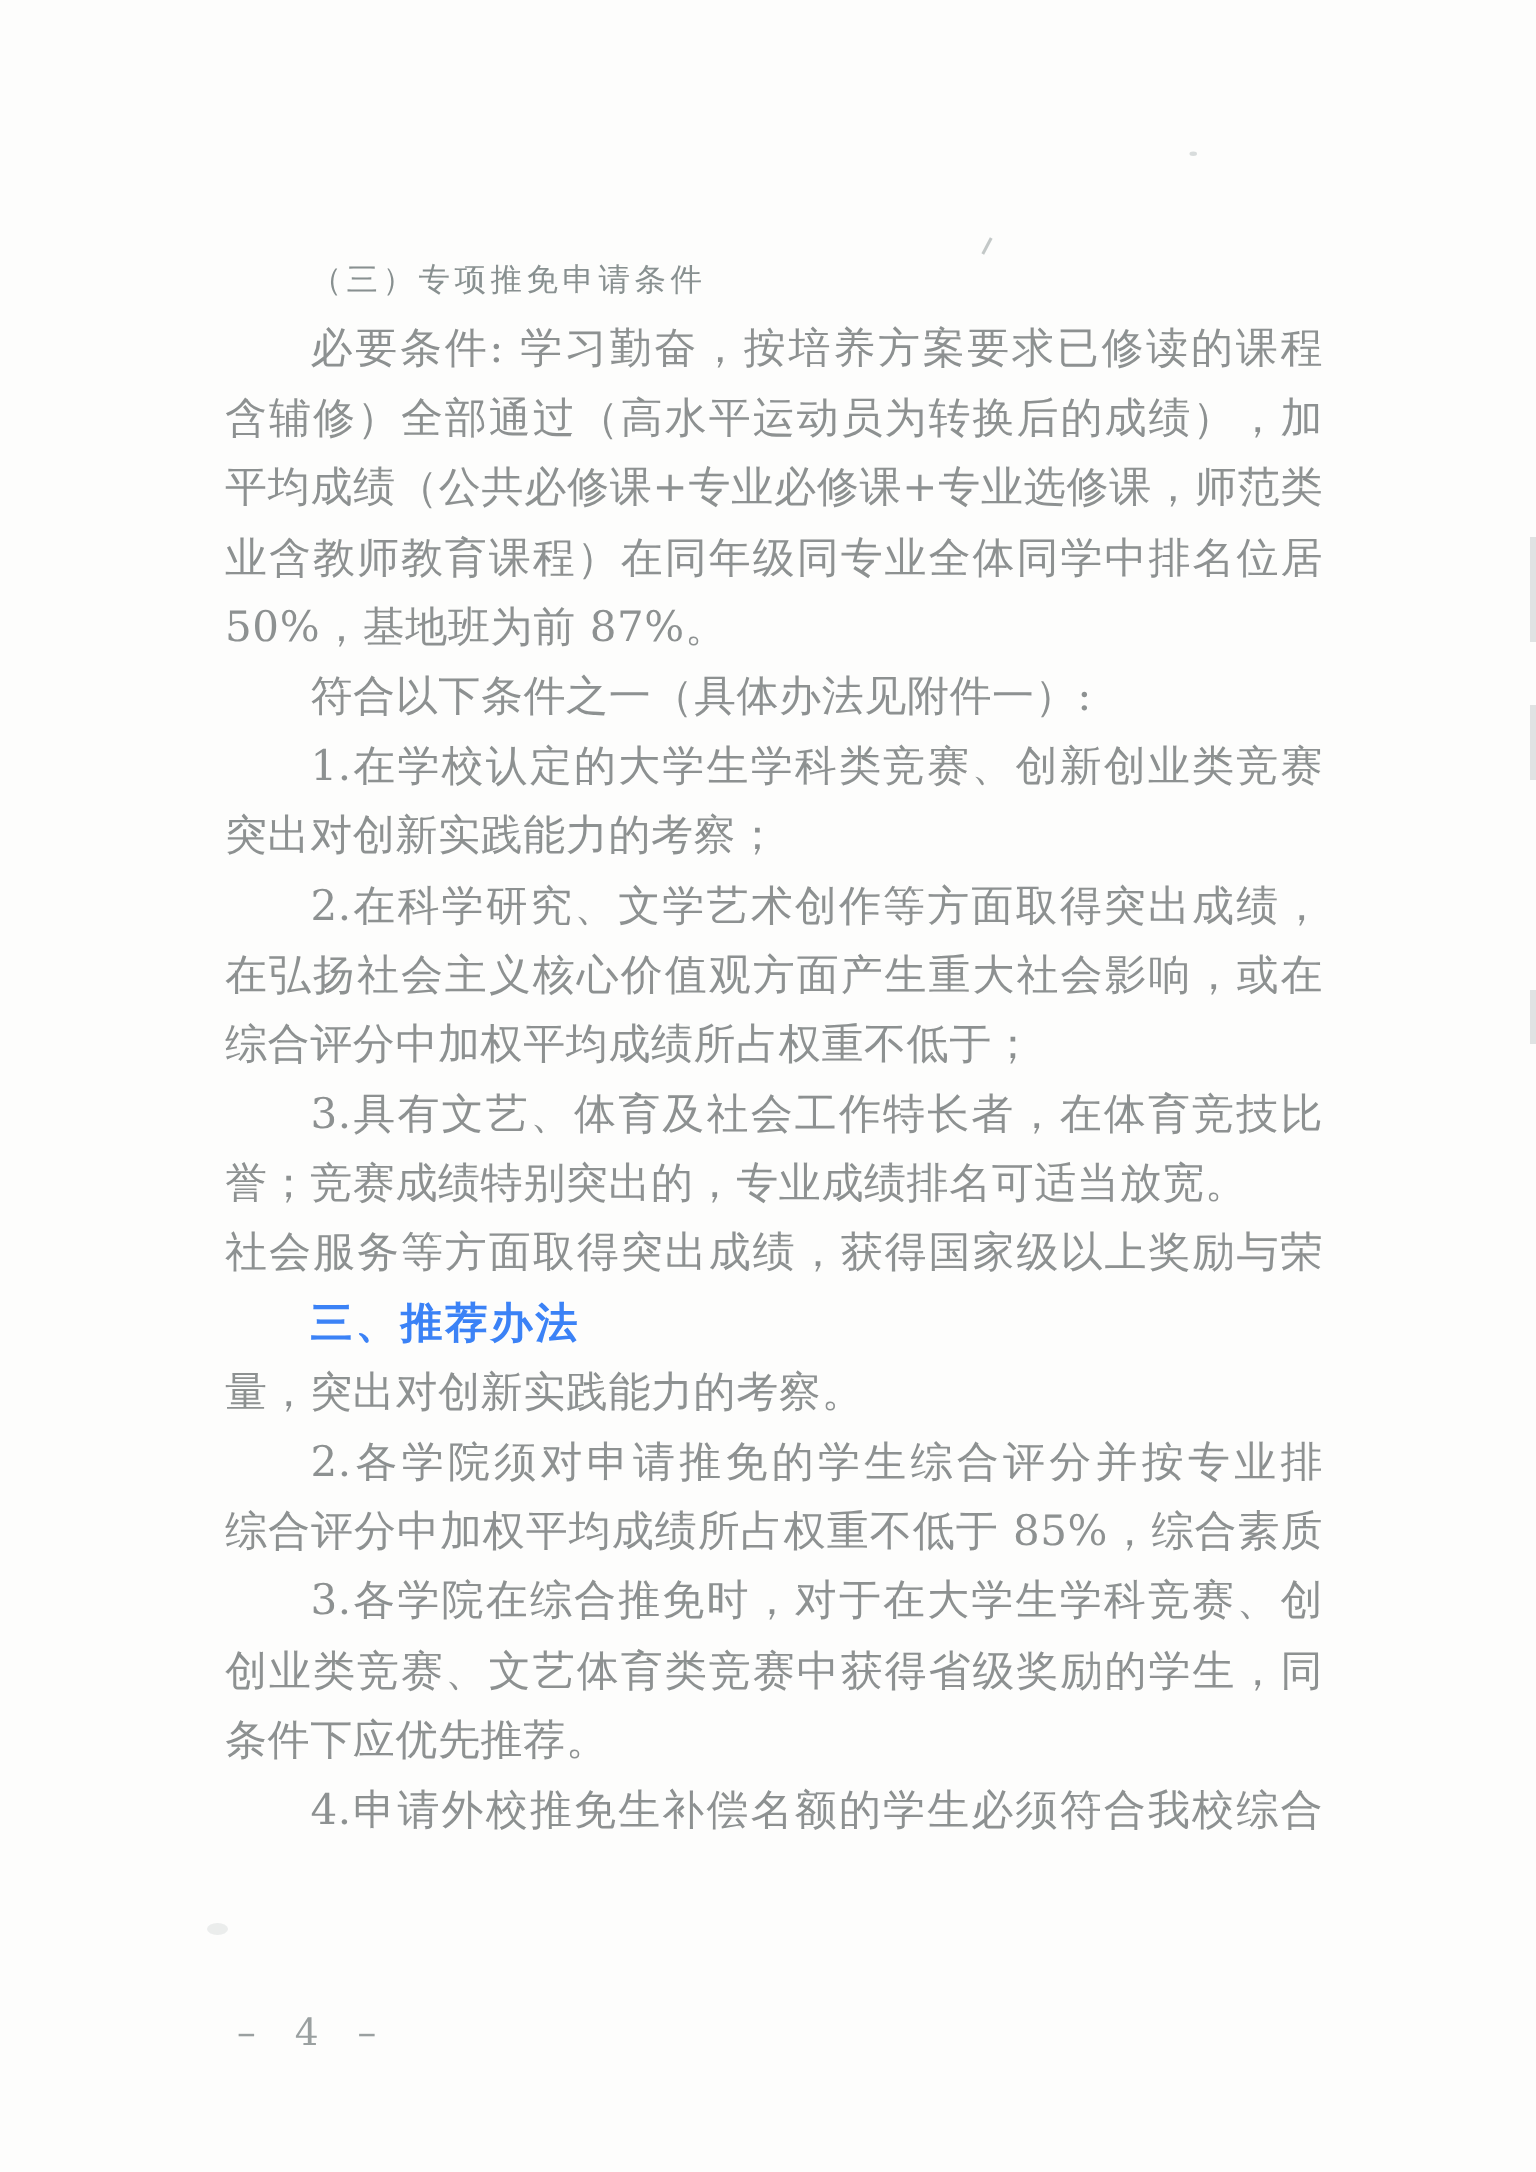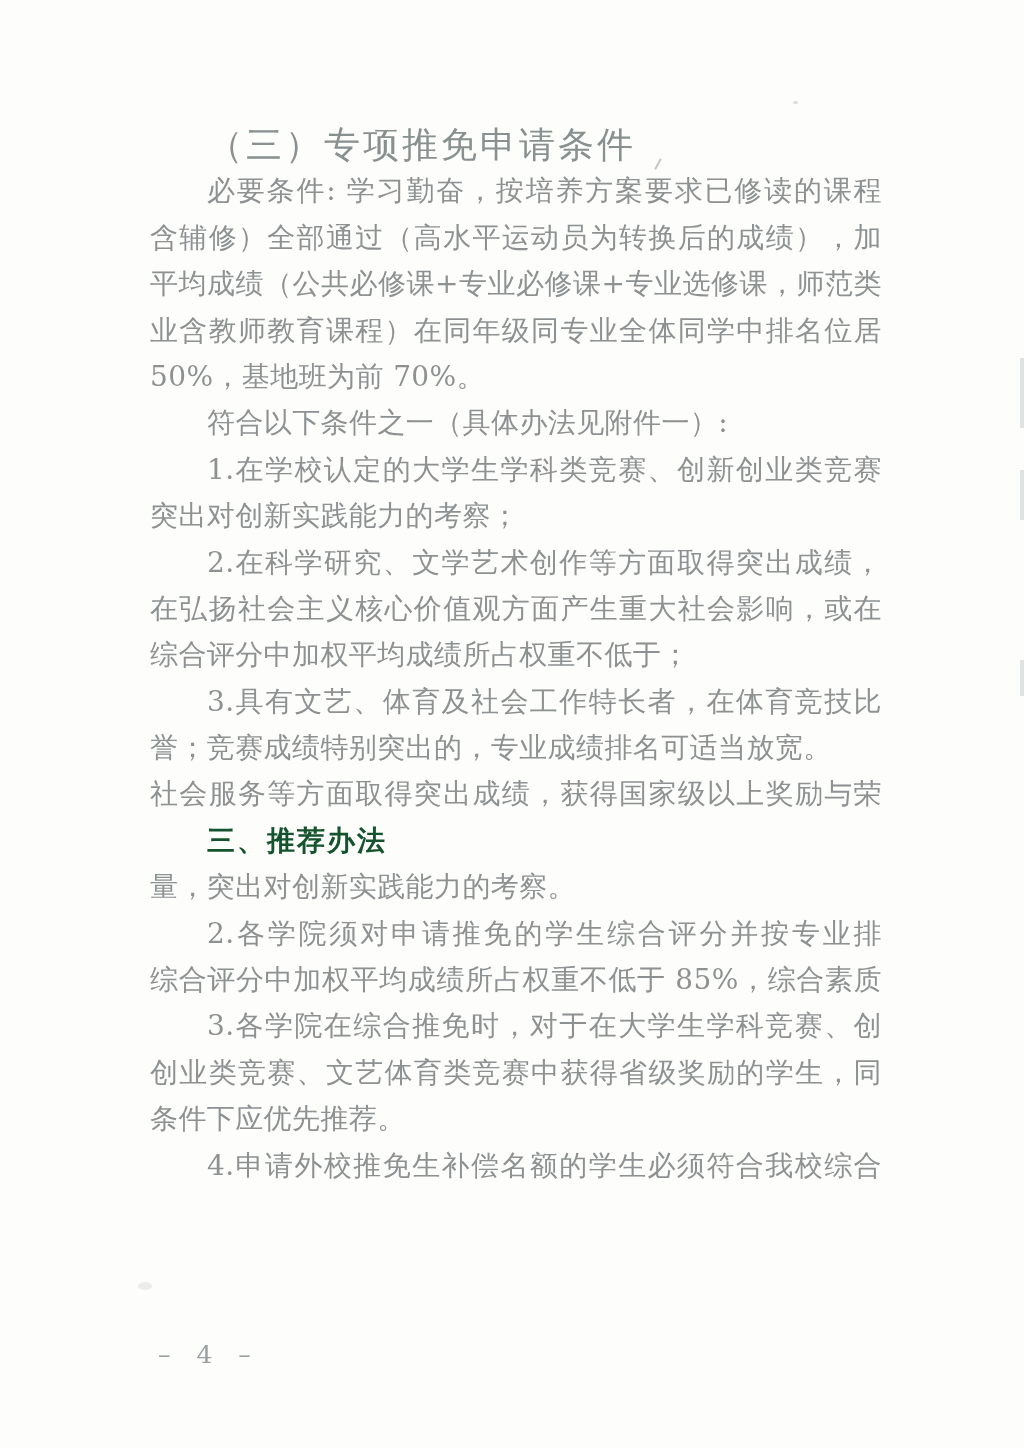--- a/index.html
+++ b/index.html
@@ -31,30 +31,31 @@
     color: #8d9191;
   }
   .jst {
     white-space: normal;
     text-align: justify;
     text-align-last: justify;
     overflow: hidden;
   }
   .indent { padding-left: 57px; }
   .kai {
-    font-size: 36px;
+    font-size: 21px;
     letter-spacing: 3px;
     color: #889090;
+    margin-top: 41px;
   }
   .hei {
     font-family: "DejaVu Sans", sans-serif;
     font-weight: bold;
     font-size: 28px;
     letter-spacing: 2px;
-    color: #14532d;
+    color: #3b82f6;
   }
   .footer {
     position: absolute;
     left: 158px;
     top: 1340px;
     font-size: 25px;
     letter-spacing: 9px;
     color: #9aa0a0;
     font-family: "DejaVu Serif", serif;
   }
@@ -81,21 +82,21 @@
 <body>
 
 <div class="page">
 
   <div class="content">
     <div class="line kai indent">（三）专项推免申请条件</div>
     <div class="line indent jst">必要条件: 学习勤奋，按培养方案要求已修读的课程（不</div>
     <div class="line jst">含辅修）全部通过（高水平运动员为转换后的成绩），加权</div>
     <div class="line jst">平均成绩（公共必修课+专业必修课+专业选修课，师范类专</div>
     <div class="line jst">业含教师教育课程）在同年级同专业全体同学中排名位居前</div>
-    <div class="line">50%，基地班为前 70%。</div>
+    <div class="line">50%，基地班为前 87%。</div>
     <div class="line indent">符合以下条件之一（具体办法见附件一）:</div>
     <div class="line indent jst">1.在学校认定的大学生学科类竞赛、创新创业类竞赛等</div>
     <div class="line">突出对创新实践能力的考察；</div>
     <div class="line indent jst">2.在科学研究、文学艺术创作等方面取得突出成绩，或</div>
     <div class="line jst">在弘扬社会主义核心价值观方面产生重大社会影响，或在校</div>
     <div class="line">综合评分中加权平均成绩所占权重不低于；</div>
     <div class="line indent jst">3.具有文艺、体育及社会工作特长者，在体育竞技比赛、</div>
     <div class="line">誉；竞赛成绩特别突出的，专业成绩排名可适当放宽。</div>
     <div class="line jst">社会服务等方面取得突出成绩，获得国家级以上奖励与荣</div>
     <div class="line hei indent">三、推荐办法</div>

